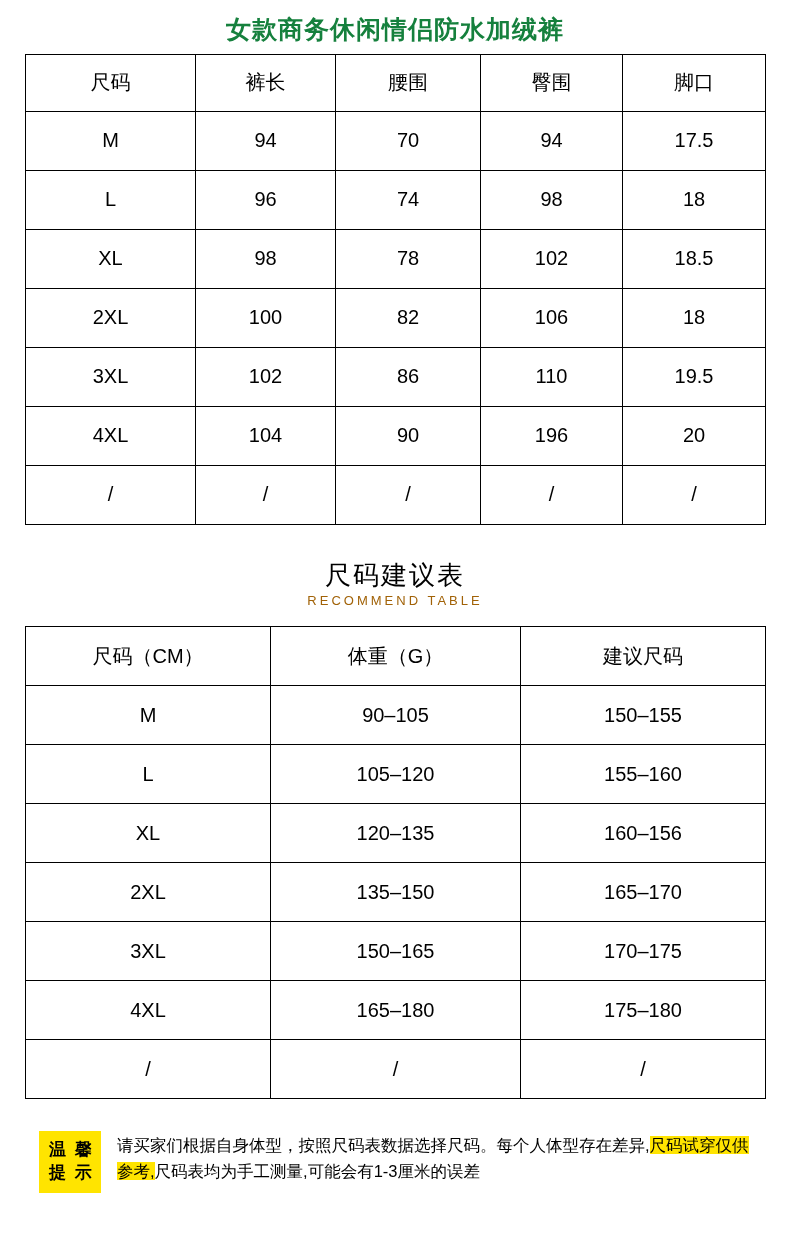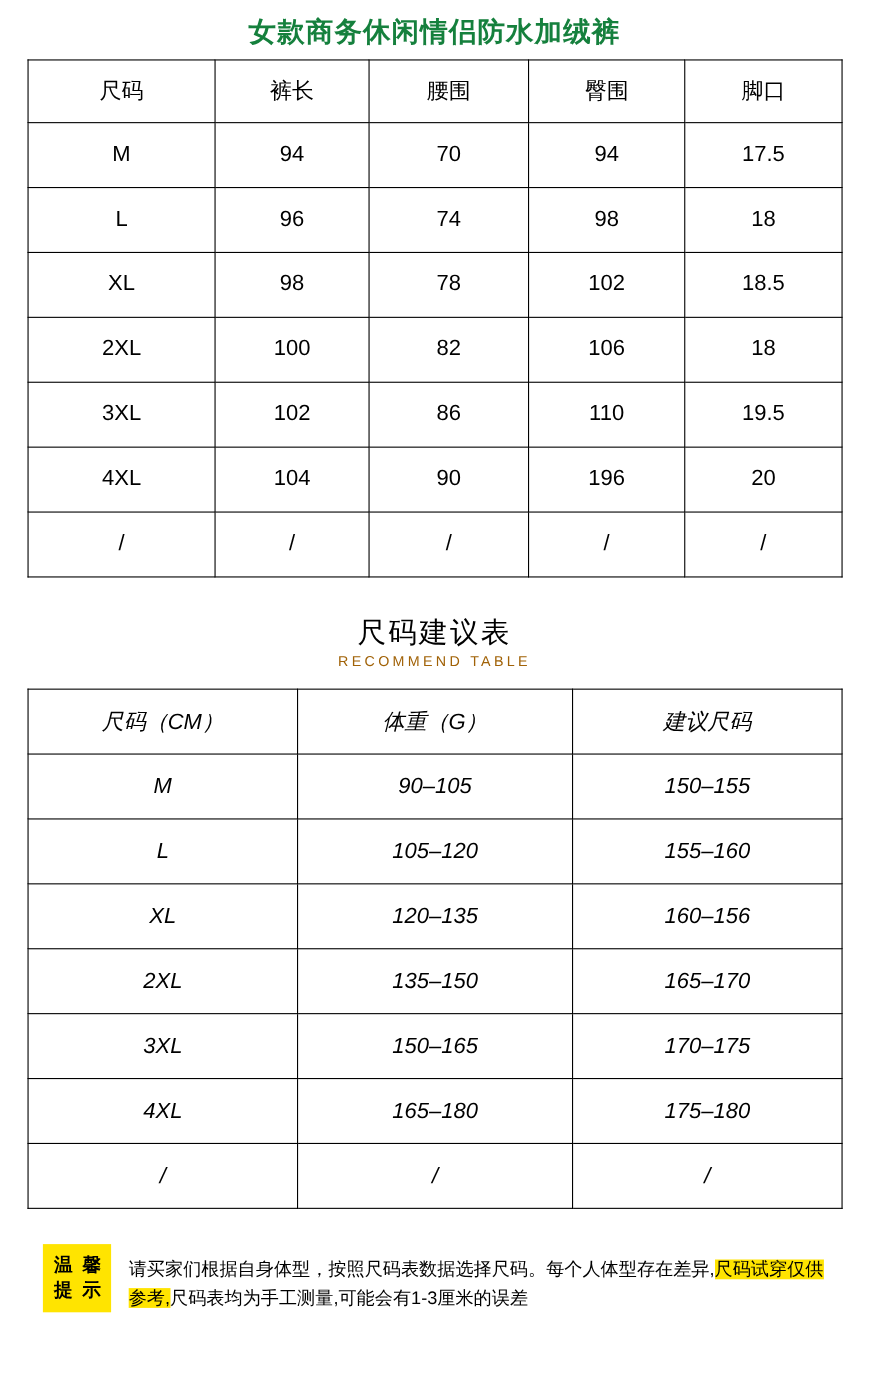--- a/index.html
+++ b/index.html
@@ -93,30 +93,29 @@
   
   #table-recommend-wrap {
     width: 740px;
     margin: 18px auto 0 auto;
   }
   #table-recommend {
     width: 740px;
   }
   #table-recommend td {
     height: 58px;
-    font-style: italic;
   }
   #table-recommend col.r0 { width: 245px; }
   #table-recommend col.r1 { width: 250px; }
   #table-recommend col.r2 { width: 245px; }
 
   
   .tip-block {
     display: flex;
-    align-items: flex-end;
+    align-items: flex-start;
     margin: 32px auto 0 auto;
     width: 740px;
   }
   .tip-badge {
     background: #ffe400;
     color: #000;
     font-size: 17px;
     font-weight: bold;
     line-height: 1.35;
     text-align: center;

